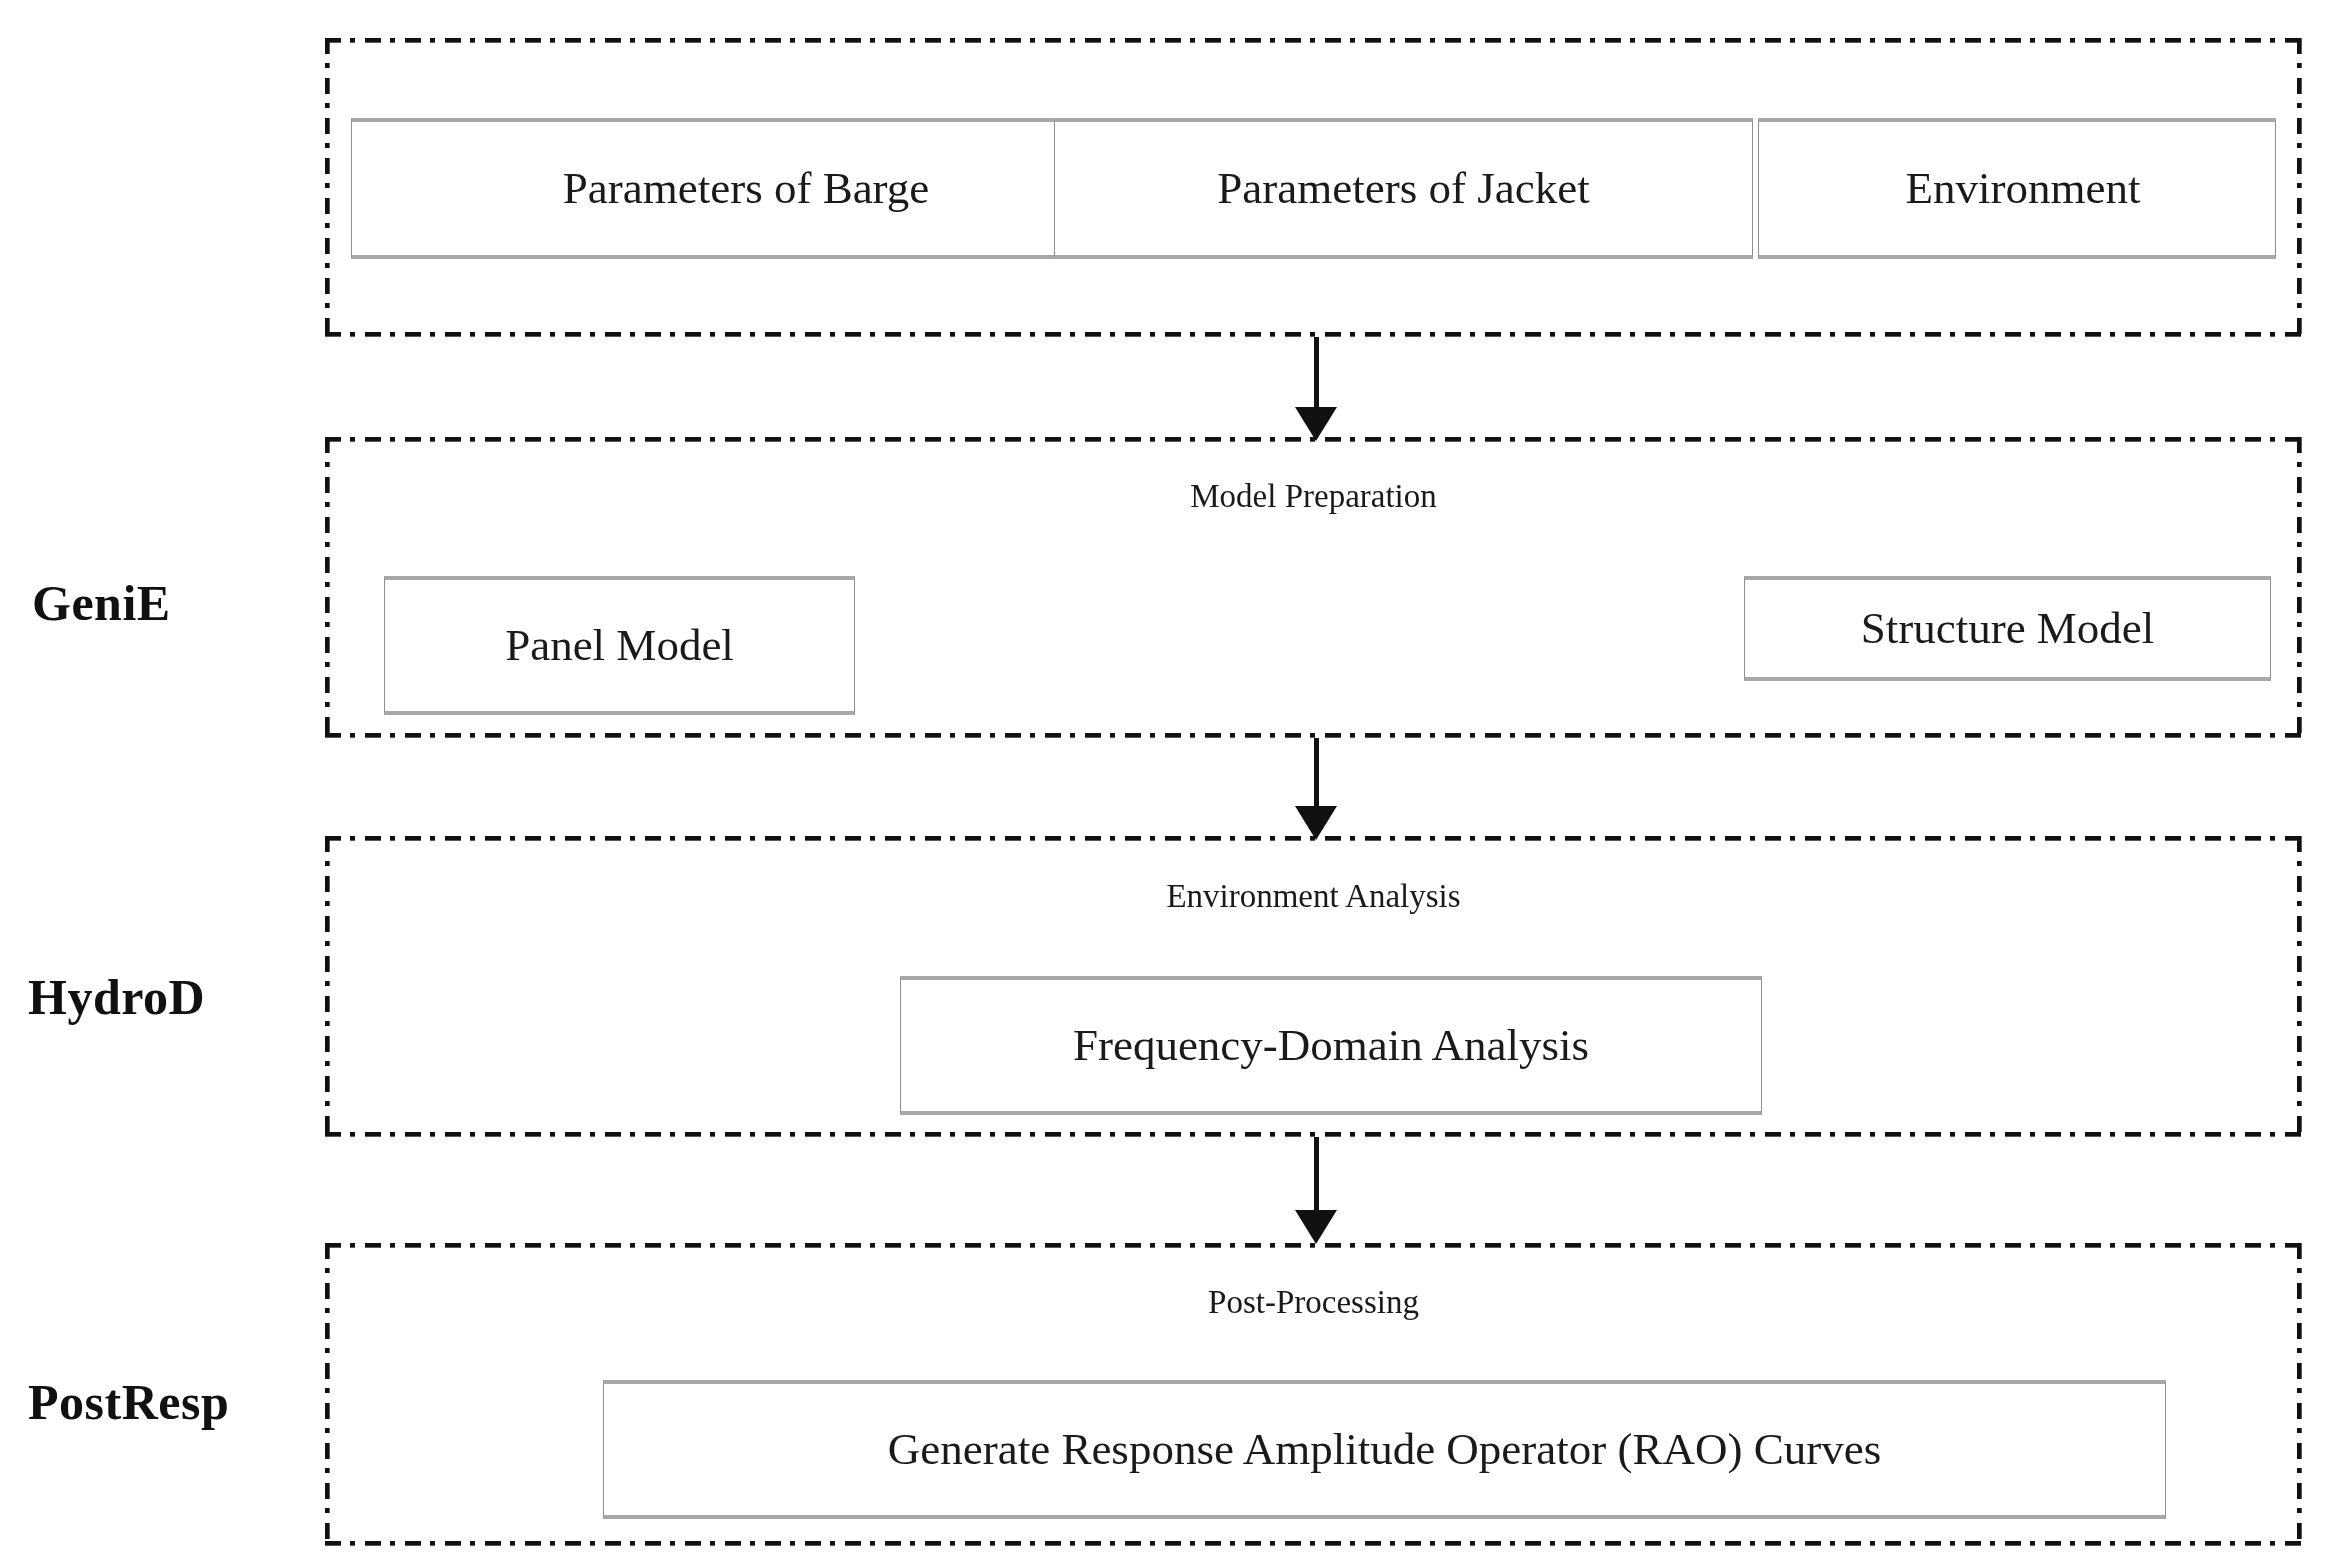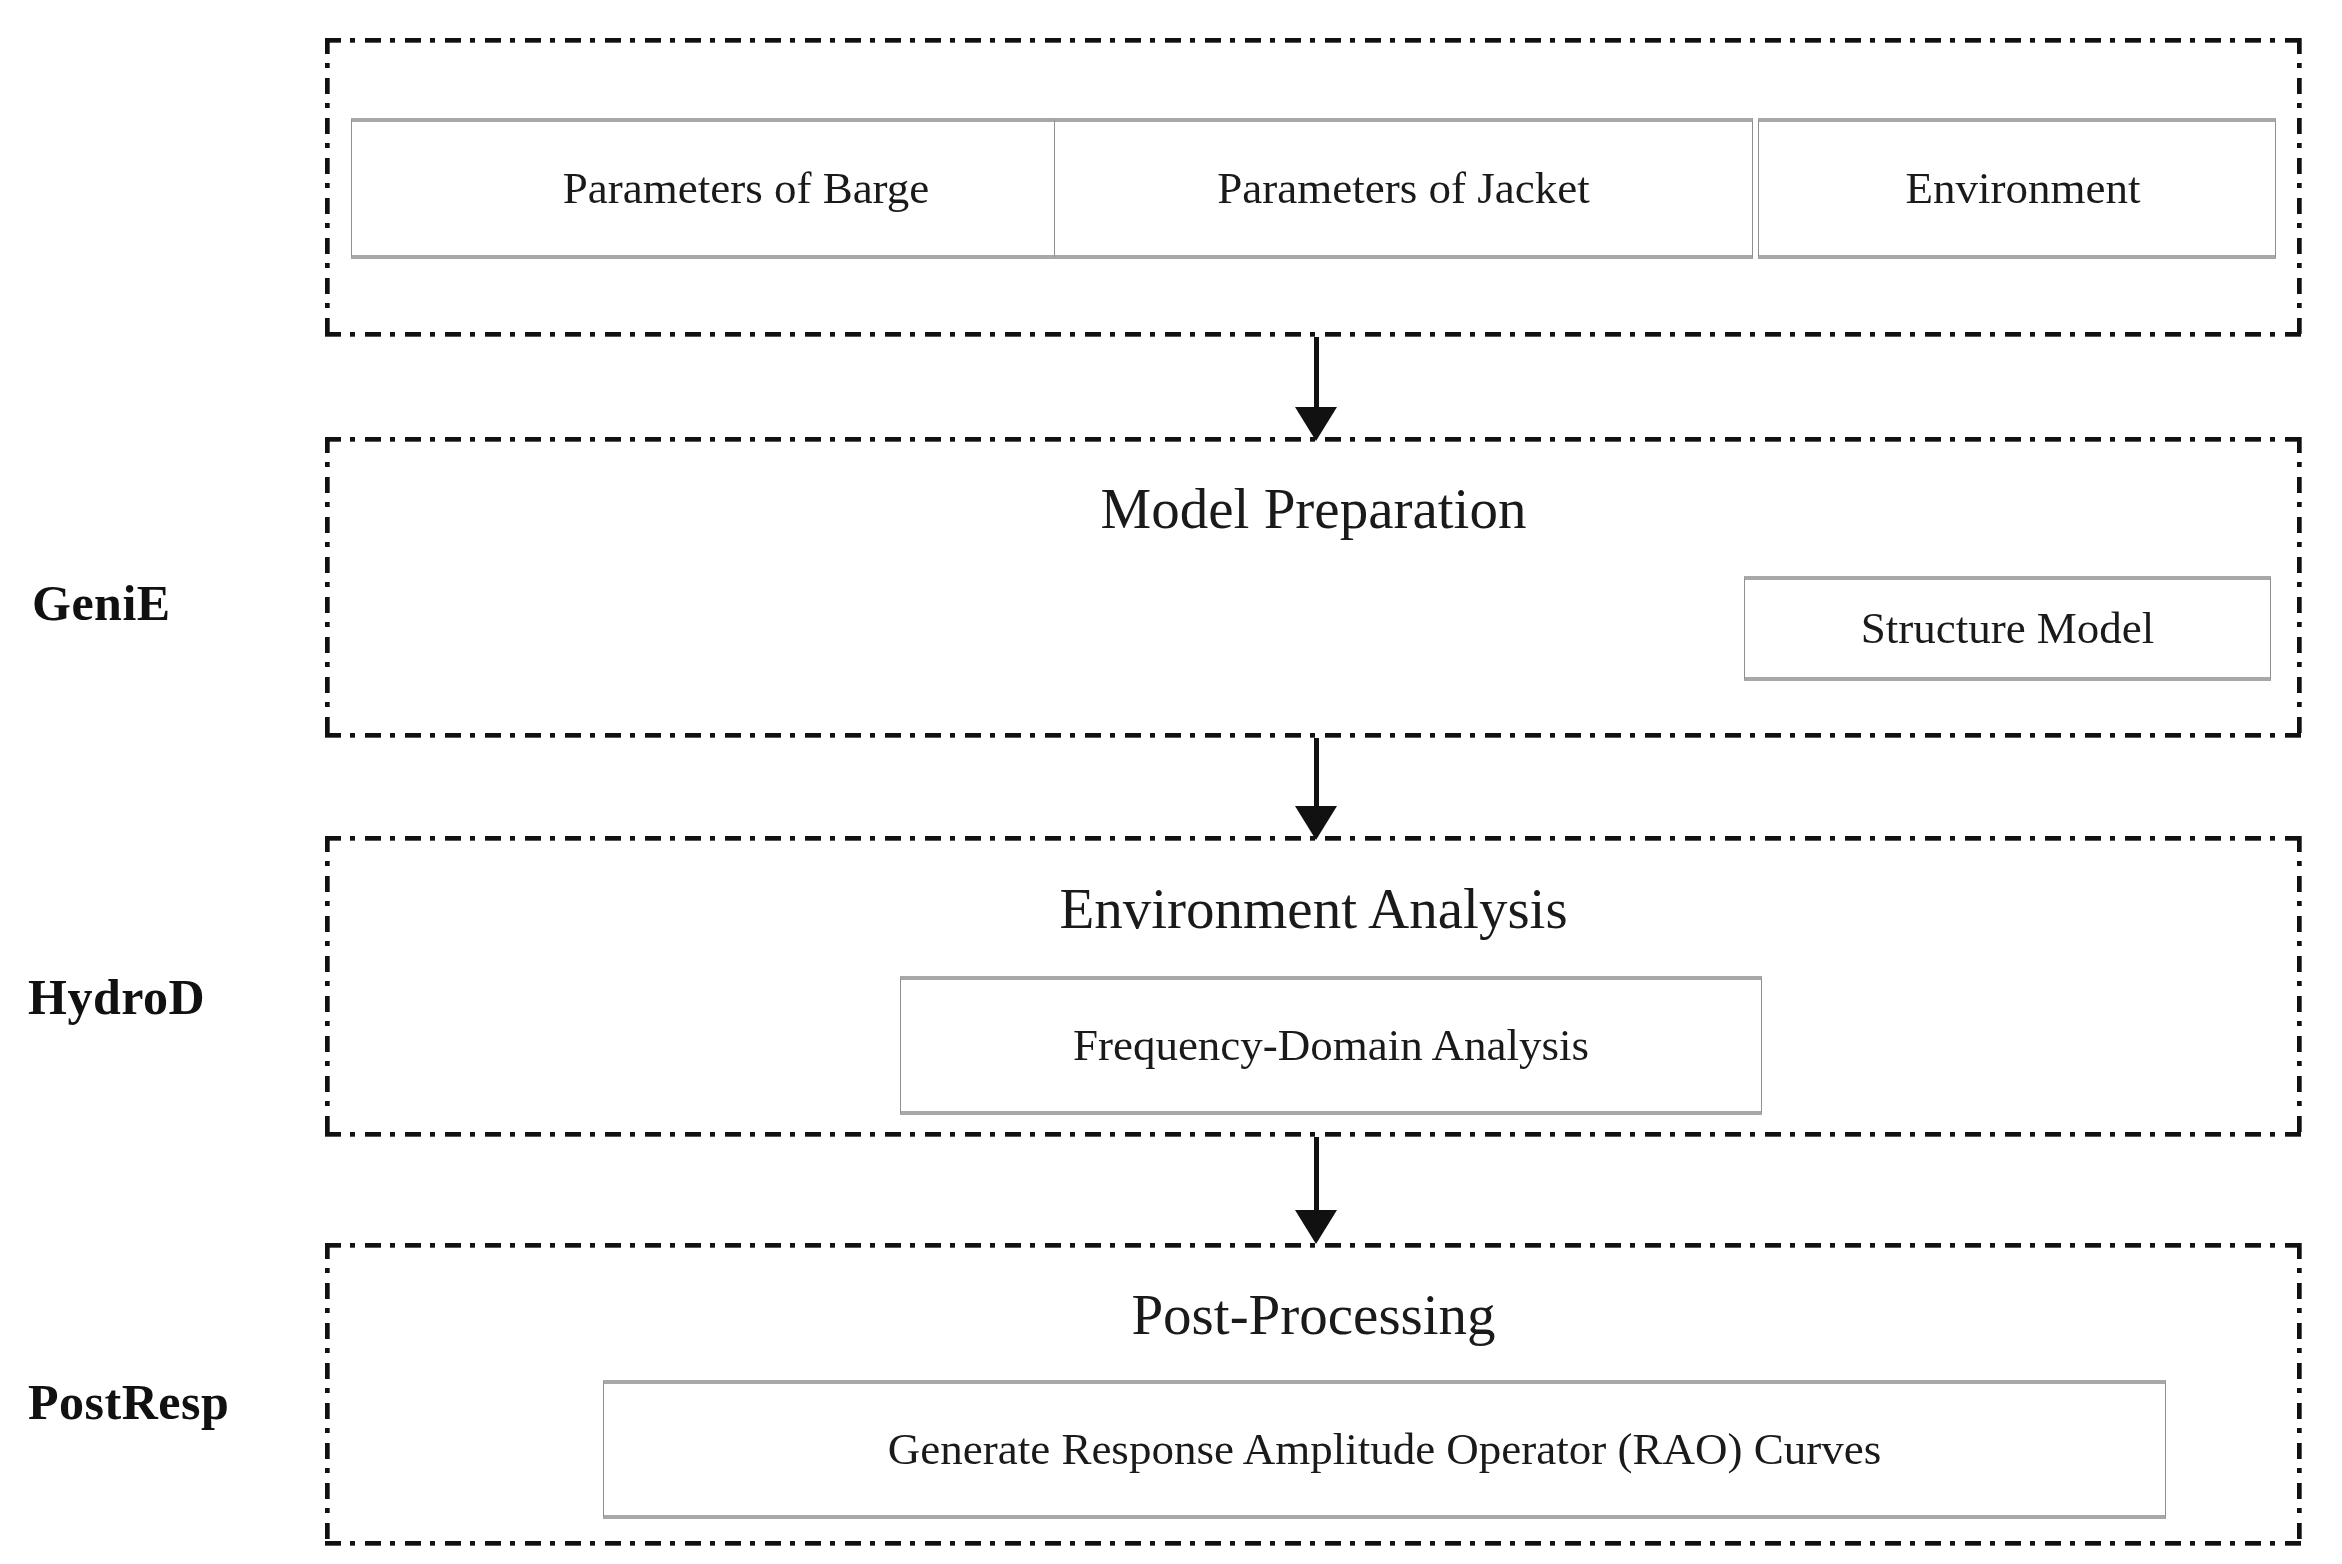--- a/index.html
+++ b/index.html
@@ -81,21 +81,21 @@
       left top,
       right top;
     background-repeat: no-repeat;
   }
 
   
   .stage-title {
     position: absolute;
     width: 100%;
     text-align: center;
-    font-size: 57px;
+    font-size: 33px;
     line-height: 1.1;
     color: #1a1a1a;
     white-space: nowrap;
   }
 
   
   .node-box {
     position: absolute;
     box-sizing: border-box;
     background: #ffffff;
@@ -166,20 +166,23 @@
     <div class="head"></div>
   </div>
 
   <div class="stage-label" style="left:32px; top:578px;">GeniE</div>
 
   <div class="stage-box" style="left:325px; top:437px; width:1977px; height:301px;">
   </div>
 
   <div class="stage-title" style="left:325px; top:478px; width:1977px;">Model Preparation</div>
 
+  <div class="node-box" style="left:384px; top:576px; width:471px; height:139px;">
+    <span class="node-label">Panel Model</span>
+  </div>
 
   <div class="node-box" style="left:1744px; top:576px; width:527px; height:105px;">
     <span class="node-label">Structure Model</span>
   </div>
 
   <div class="arrow" style="left:1295px; top:738px; width:43px; height:102px;">
     <div class="stem" style="height:72px;"></div>
     <div class="head"></div>
   </div>
 

